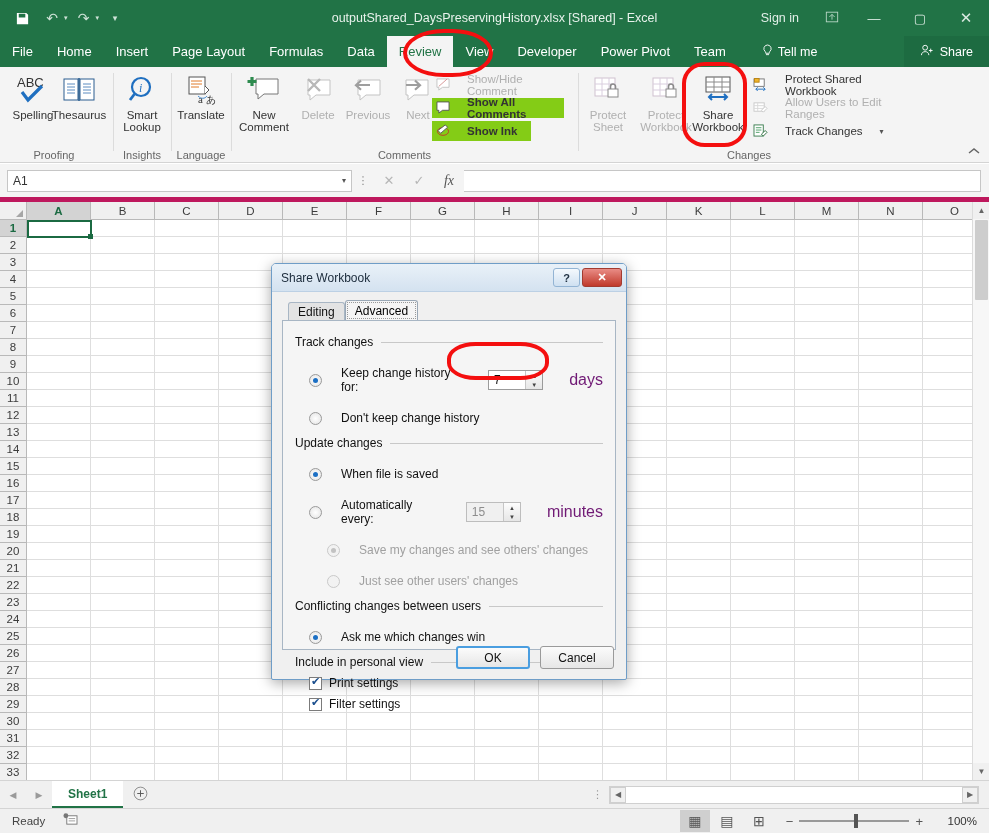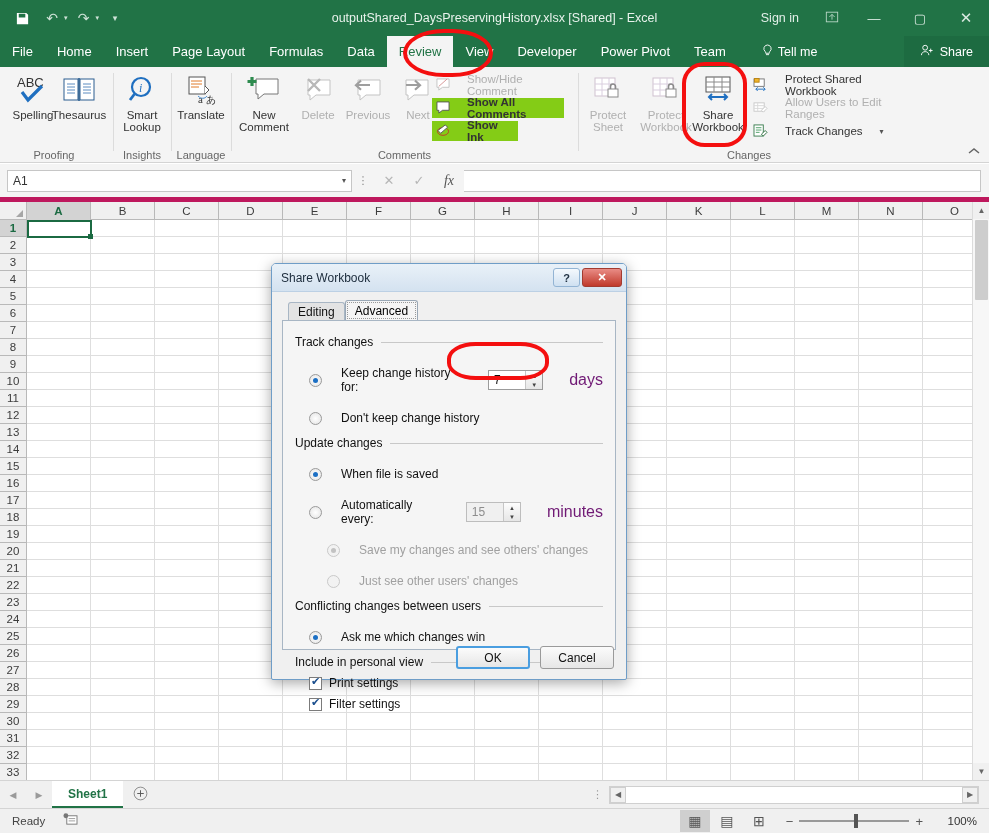--- a/index.html
+++ b/index.html
@@ -492,21 +492,21 @@
         <span>Show/Hide Comment</span>
       </div>
       <div class="smallbtn hl" style="left:200px; top:31px; width:132px">
         <span>
           <svg width="14" height="13" viewBox="0 0 15 14">
               <path d="M1 1h13v9H7l-4 3v-3H1z" fill="#fff" stroke="#555"></path>
             </svg>
         </span>
         <span>Show All Comments</span>
       </div>
-      <div class="smallbtn hl" style="left:200px; top:54px; width:86px">
+      <div class="smallbtn hl" style="left:200px; top:54px; width:99px">
         <span>
           <svg width="14" height="13" viewBox="0 0 15 14">
               <ellipse cx="7.5" cy="8" rx="6" ry="4.2" fill="none" stroke="#c0392b"></ellipse>
               <path d="M2 7L10 1l2.5 2.5L5 10z" fill="#fff" stroke="#555"></path>
             </svg>
         </span>
         <span>Show Ink</span>
       </div>
       <div class="rgroup-label">Comments</div>
     </div>

